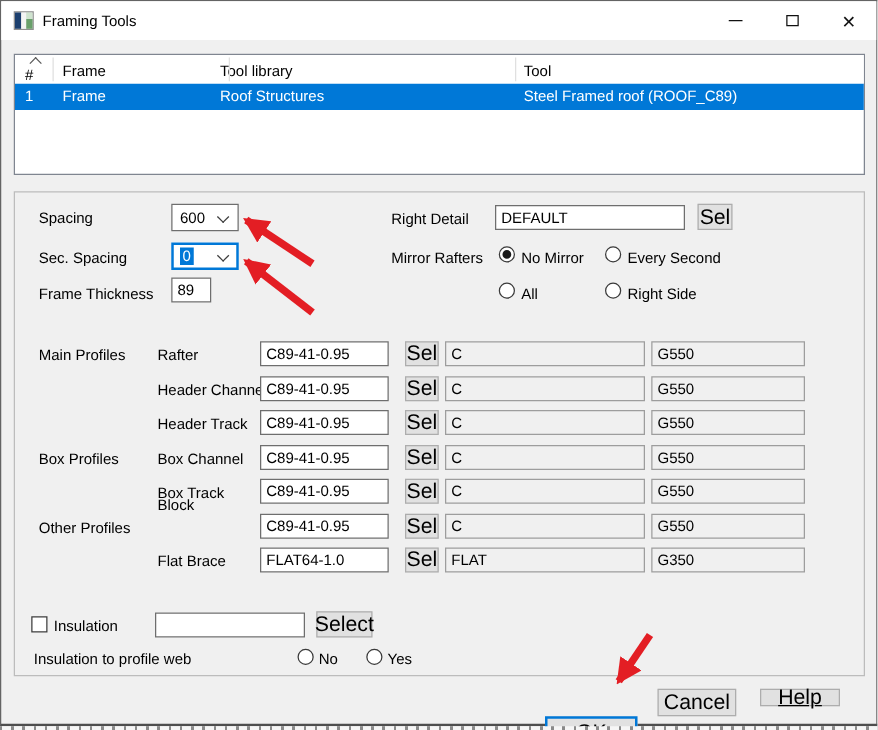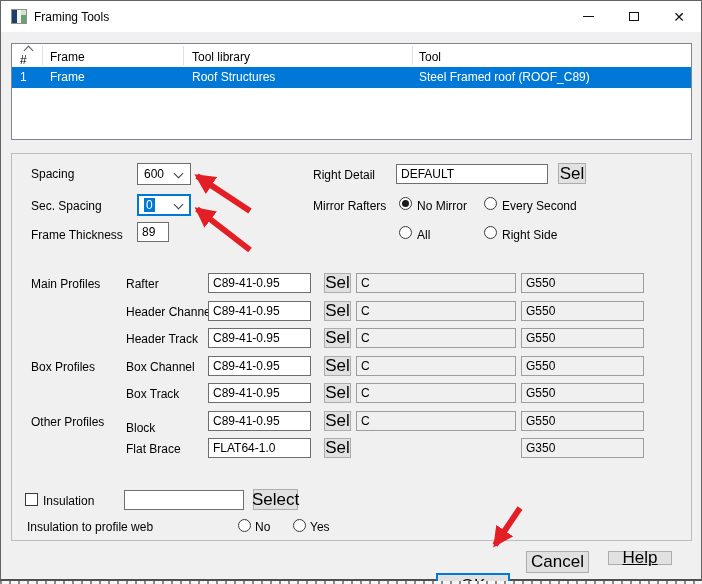--- a/index.html
+++ b/index.html
@@ -21,21 +21,21 @@
   .max-glyph{width:10px;height:9px;border:1px solid #111;display:block;background:#fff;}
 
   
   .listview{position:absolute;left:10px;top:42px;width:681px;height:97px;background:#fff;border:1px solid #7f8590;}
   .lv-header{position:absolute;left:0;top:0;width:100%;height:23px;background:#fff;}
   .lv-sep{position:absolute;top:2px;width:1px;height:19px;background:#e0e0e0;}
   .sort-glyph{position:absolute;left:13px;top:3px;width:7px;height:7px;border-left:1px solid #555;border-top:1px solid #555;transform:rotate(45deg);}
   .lv-h{position:absolute;top:6px;font-size:12px;}
   .lv-row{position:absolute;left:0;top:23px;width:100%;height:21px;background:#0078d7;color:#fff;}
   .lv-c{position:absolute;top:3px;white-space:nowrap;}
-  .cx0{left:8px;}.cx1{left:38px;}.cx2{left:180px;}.cx3{left:407px;}
+  .cx0{left:8px;}.cx1{left:38px;}.cx2{left:164px;}.cx3{left:407px;}
 
   
   .groupbox{position:absolute;left:10px;top:152px;width:681px;height:388px;border:1px solid #bcbcbc;}
 
   .lbl{position:absolute;white-space:nowrap;}
 
   
   .tb{position:absolute;border:1px solid #6e6e6e;background:#fff;font-family:"Liberation Sans",sans-serif;font-size:12px;padding:1px 4px;color:#000;}
   .tb-ro{border:1px solid #9d9d9d;background:#f0f0f0;}
   .combo{position:absolute;background:#fff;border:1px solid #6e6e6e;}
@@ -154,29 +154,30 @@
     <input class="tb tb-ro" style="left: 355px; top: 355px; width: 160px; height: 20px;" readonly="" value="C">
     <input class="tb tb-ro" style="left: 520px; top: 355px; width: 123px; height: 20px;" readonly="" value="G550">
 
     <span class="lbl" style="left:125px;top:386px;">Box Track</span>
     <input class="tb" style="left: 207px; top: 382px; width: 103px; height: 20px;" value="C89-41-0.95">
     <div class="btn" style="left:323px;top:382px;width:27px;height:20px;">Sel</div>
     <input class="tb tb-ro" style="left: 355px; top: 382px; width: 160px; height: 20px;" readonly="" value="C">
     <input class="tb tb-ro" style="left: 520px; top: 382px; width: 123px; height: 20px;" readonly="" value="G550">
 
     <span class="lbl" style="left:30px;top:414px;">Other Profiles</span>
-    <span class="lbl" style="left:125px;top:420px;">Block</span>
+    <span class="lbl" style="left:125px;top:396px;">Block</span>
     <input class="tb" style="left: 207px; top: 410px; width: 103px; height: 20px;" value="C89-41-0.95">
     <div class="btn" style="left:323px;top:410px;width:27px;height:20px;">Sel</div>
     <input class="tb tb-ro" style="left: 355px; top: 410px; width: 160px; height: 20px;" readonly="" value="C">
     <input class="tb tb-ro" style="left: 520px; top: 410px; width: 123px; height: 20px;" readonly="" value="G550">
 
     <span class="lbl" style="left:125px;top:441px;">Flat Brace</span>
     <input class="tb" style="left: 207px; top: 437px; width: 103px; height: 20px;" value="FLAT64-1.0">
     <div class="btn" style="left:323px;top:437px;width:27px;height:20px;">Sel</div>
+    <input class="tb tb-ro" style="left: 355px; top: 437px; width: 160px; height: 20px;" readonly="" value="FLAT">
     <input class="tb tb-ro" style="left: 520px; top: 437px; width: 123px; height: 20px;" readonly="" value="G350">
 
     <span class="checkbox" style="left:24px;top:492px;"></span>
     <span class="lbl" style="left:42px;top:493px;">Insulation</span>
     <input class="tb" style="left: 123px; top: 489px; width: 120px; height: 20px;" value="">
     <div class="btn" style="left:252px;top:488px;width:45px;height:21px;">Select</div>
 
     <span class="lbl" style="left:26px;top:519px;text-align:center;">Insulation to profile web</span>
     <span class="radio" style="left:237px;top:518px;"></span>
     <span class="lbl" style="left:254px;top:519px;">No</span>

